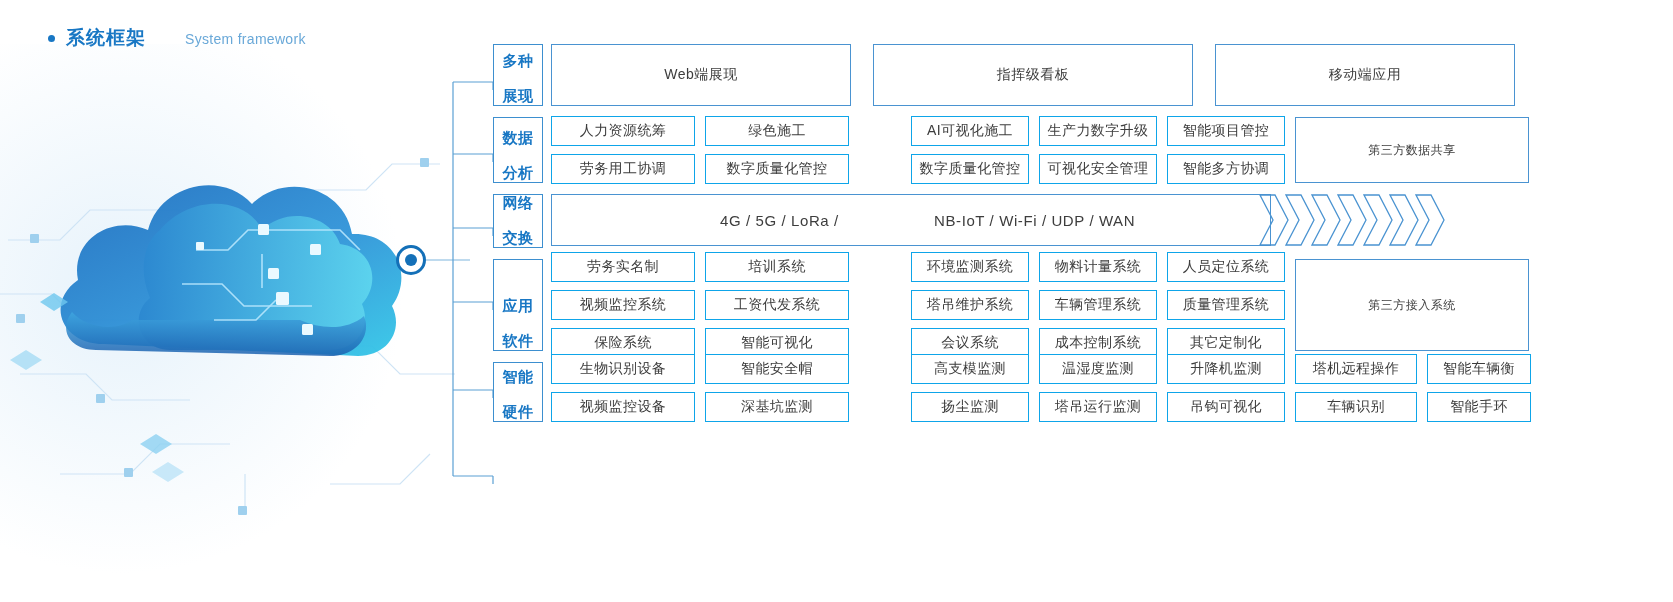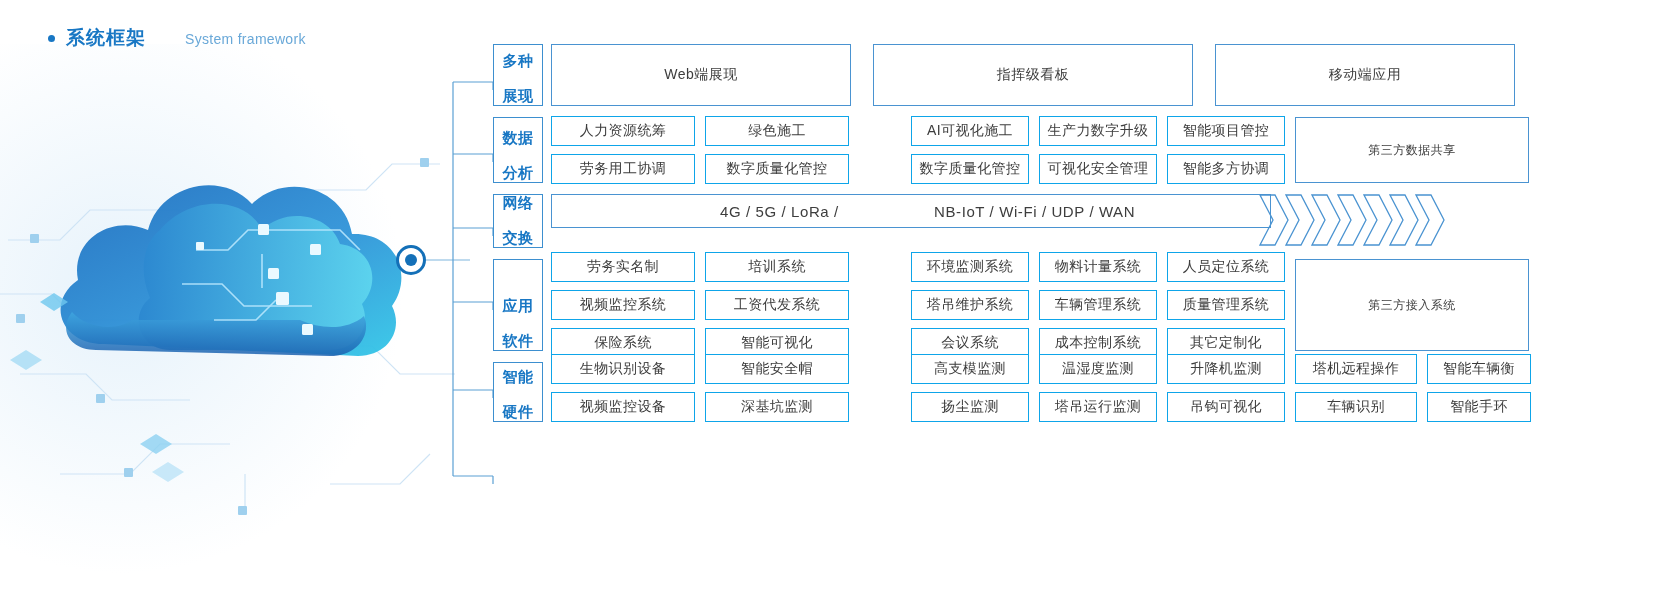--- a/index.html
+++ b/index.html
@@ -63,21 +63,21 @@
 
   
   .pillar {
     border: 1px solid #4a93d1; display: flex; align-items: center; justify-content: center;
     color: #3d3d3d; font-size: 12px; letter-spacing: .5px; background: #fff;
   }
 
   
   .netbar { position: relative; flex: 1 1 auto; height: 52px; display: flex; align-items: center; }
   .netbox {
-    position: absolute; left: 0; top: 0; height: 34px; width: 720px;
+    position: absolute; left: 0; top: 0; height: 52px; width: 720px;
     border: 1px solid #4a93d1; background: #fff;
     display: flex; align-items: center; padding-left: 16px;
   }
   .netbox .t1 { position: absolute; left: 168px; font-size: 15px; color: #3d3d3d; letter-spacing: .6px; }
   .netbox .t2 { position: absolute; left: 382px; font-size: 15px; color: #3d3d3d; letter-spacing: .6px; }
   .chevrons { position: absolute; left: 712px; top: 0; height: 52px; display: flex; }
   .chev { width: 30px; height: 52px; margin-left: -4px; }
 
   .spacer { width: 22px; flex: 0 0 22px; }
 </style>

